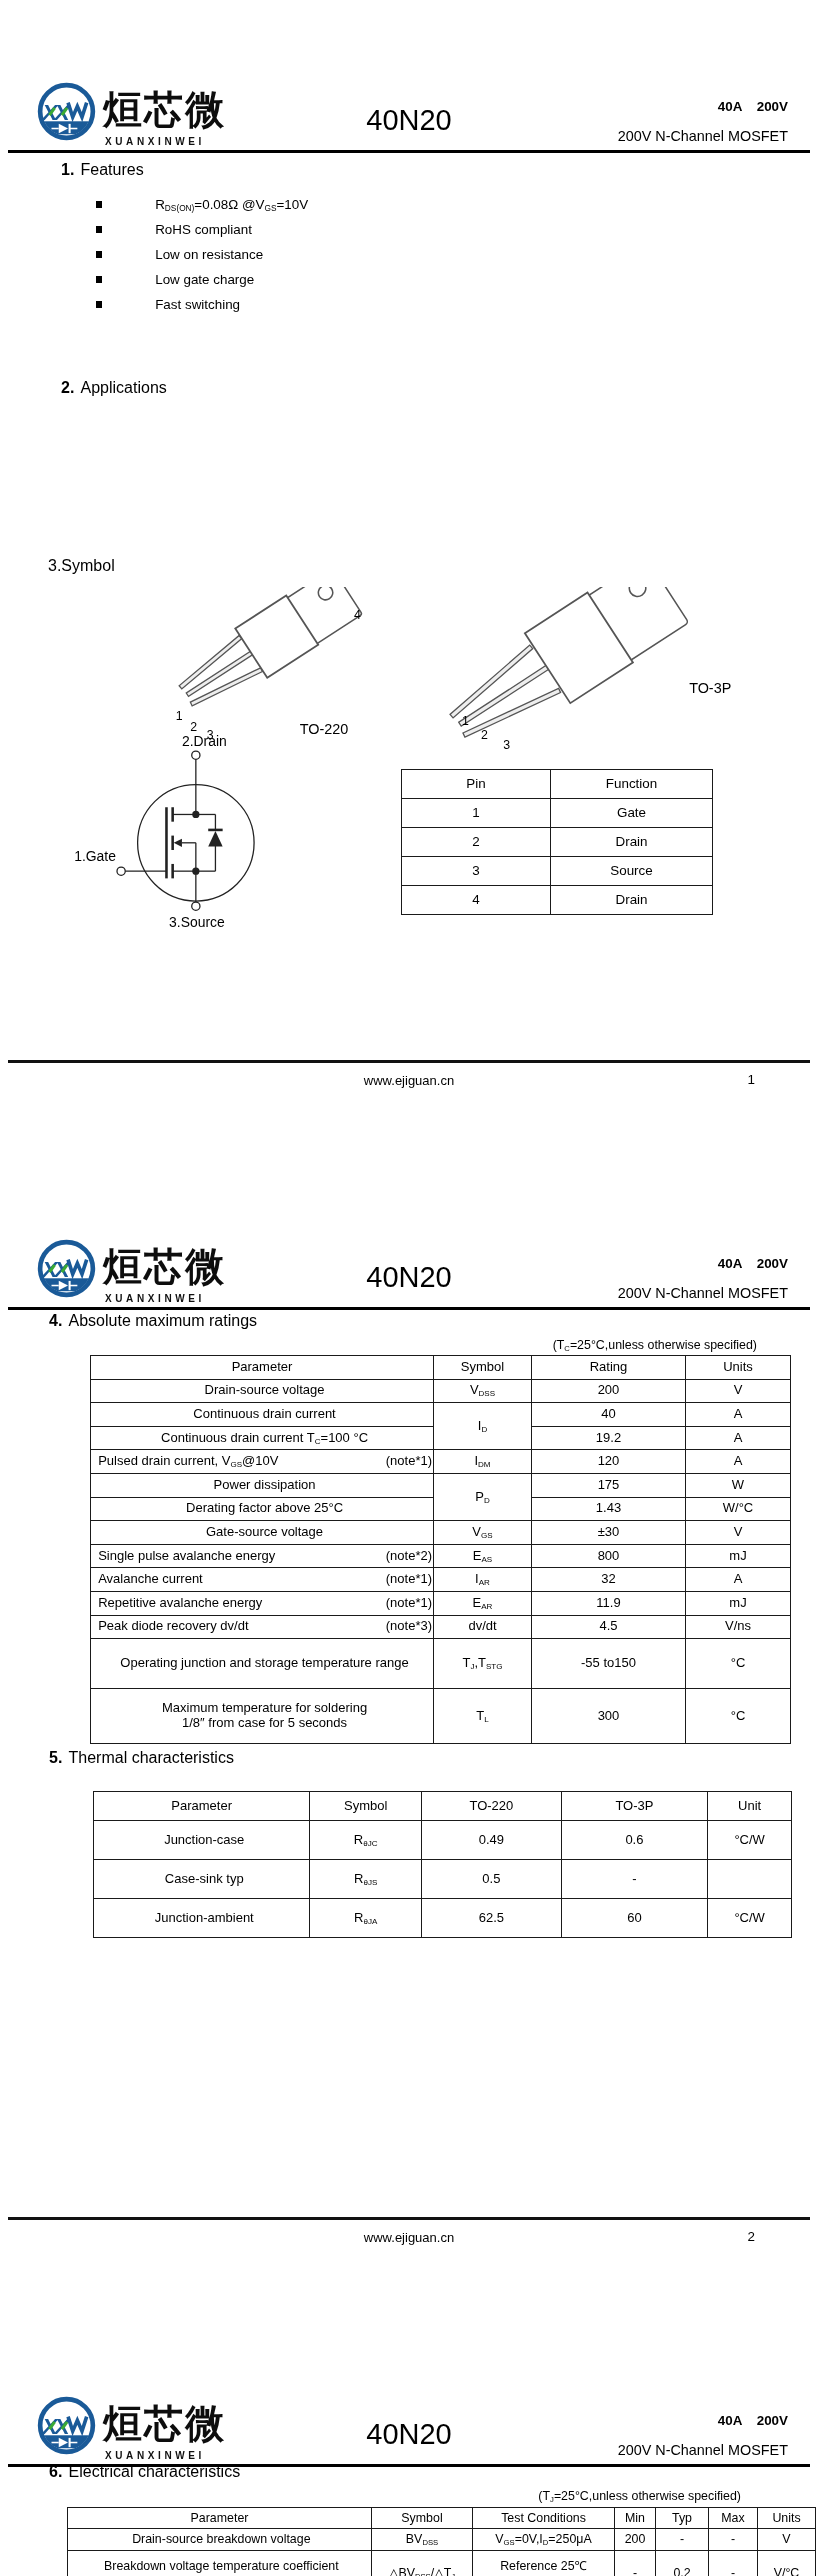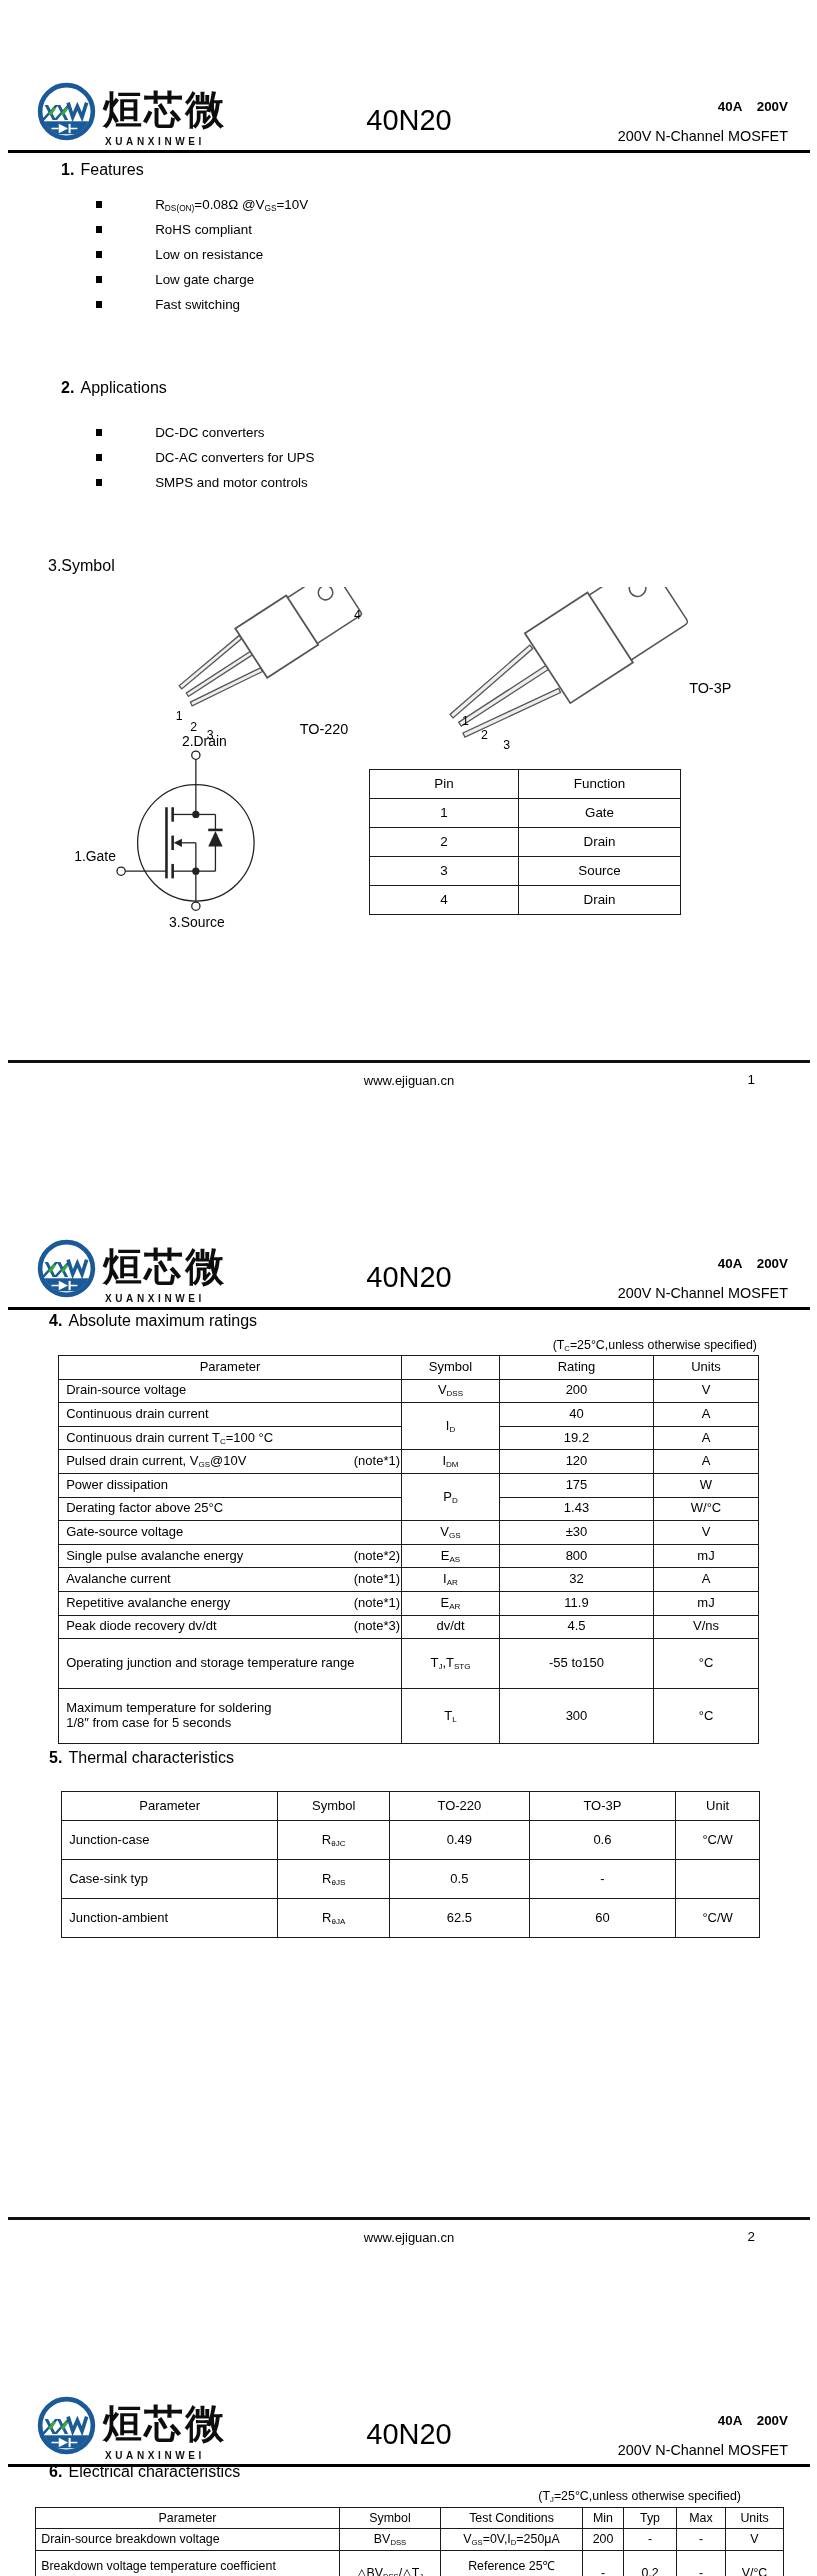--- a/index.html
+++ b/index.html
@@ -28,25 +28,25 @@
   .sec .gap{display:inline-block;width:6.2px;}
 
   
   .blist{position:absolute;left:96px;margin:0;padding:0;list-style:none;}
   .blist li{display:flex;align-items:center;height:25px;font-size:13.4px;gap:24px;}
   .blist .sq{width:6.2px;height:6.2px;background:#000;margin-right:29px;flex:0 0 auto;}
 
   sub{font-size:62%;vertical-align:-0.28em;line-height:0;}
 
   
-  table{border-collapse:collapse;table-layout:fixed;}
+  table{border-collapse:collapse;table-layout:fixed;margin-left:32px;}
   td,th{border:1px solid #1a1a1a;font-weight:normal;text-align:center;vertical-align:middle;
         font-size:13px;line-height:1.15;padding:1px 2.1px;overflow:hidden;}
   .tbl-outer{border:1.5px solid #1a1a1a;}
-  td.pl{text-align:left;padding-left:7.2px;border-radius:9px;}
+  td.pl{text-align:center;padding-left:7.2px;border-radius:9px;}
   td.split{padding-right:1px;}
   td.split .inner{display:flex;justify-content:space-between;align-items:center;width:100%;}
   td .note{white-space:nowrap;padding-left:3.1px;}
 
   
   .pin-table{position:absolute;left:369px;top:769px;width:311px;}
   .pin-table td,.pin-table th{height:26px;font-size:13.4px;}
 
   
   .abs-table{position:absolute;left:58px;top:198px;width:701px;}
@@ -124,34 +124,20 @@
       </li>
     <li>
         <span class="sq"></span>
         <span>Fast switching</span>
       </li>
   </ul>
 
   <div class="sec" style="left:61px;top:379px;">
     <span class="num">2.</span><span class="gap"></span><span>Applications</span>
   </div>
-  <ul class="blist" style="top:420px;">
-    <li>
-        <span class="sq"></span>
-        <span>DC-DC converters</span>
-      </li>
-    <li>
-        <span class="sq"></span>
-        <span>DC-AC converters for UPS</span>
-      </li>
-    <li>
-        <span class="sq"></span>
-        <span>SMPS and motor controls</span>
-      </li>
-  </ul>
 
   <div class="sec" style="left:48px;top:557px;">
     <span>3.Symbol</span>
   </div>
 
   <svg style="position:absolute;left:149px;top:587px;" width="623" height="170" viewBox="0 0 1210 330">
 
     <g>
       <g transform="translate(150,160) rotate(-33)" stroke="#555" fill="#ffffff">
         <rect x="90" y="-52" width="190" height="106" rx="5" stroke-width="3"></rect>

